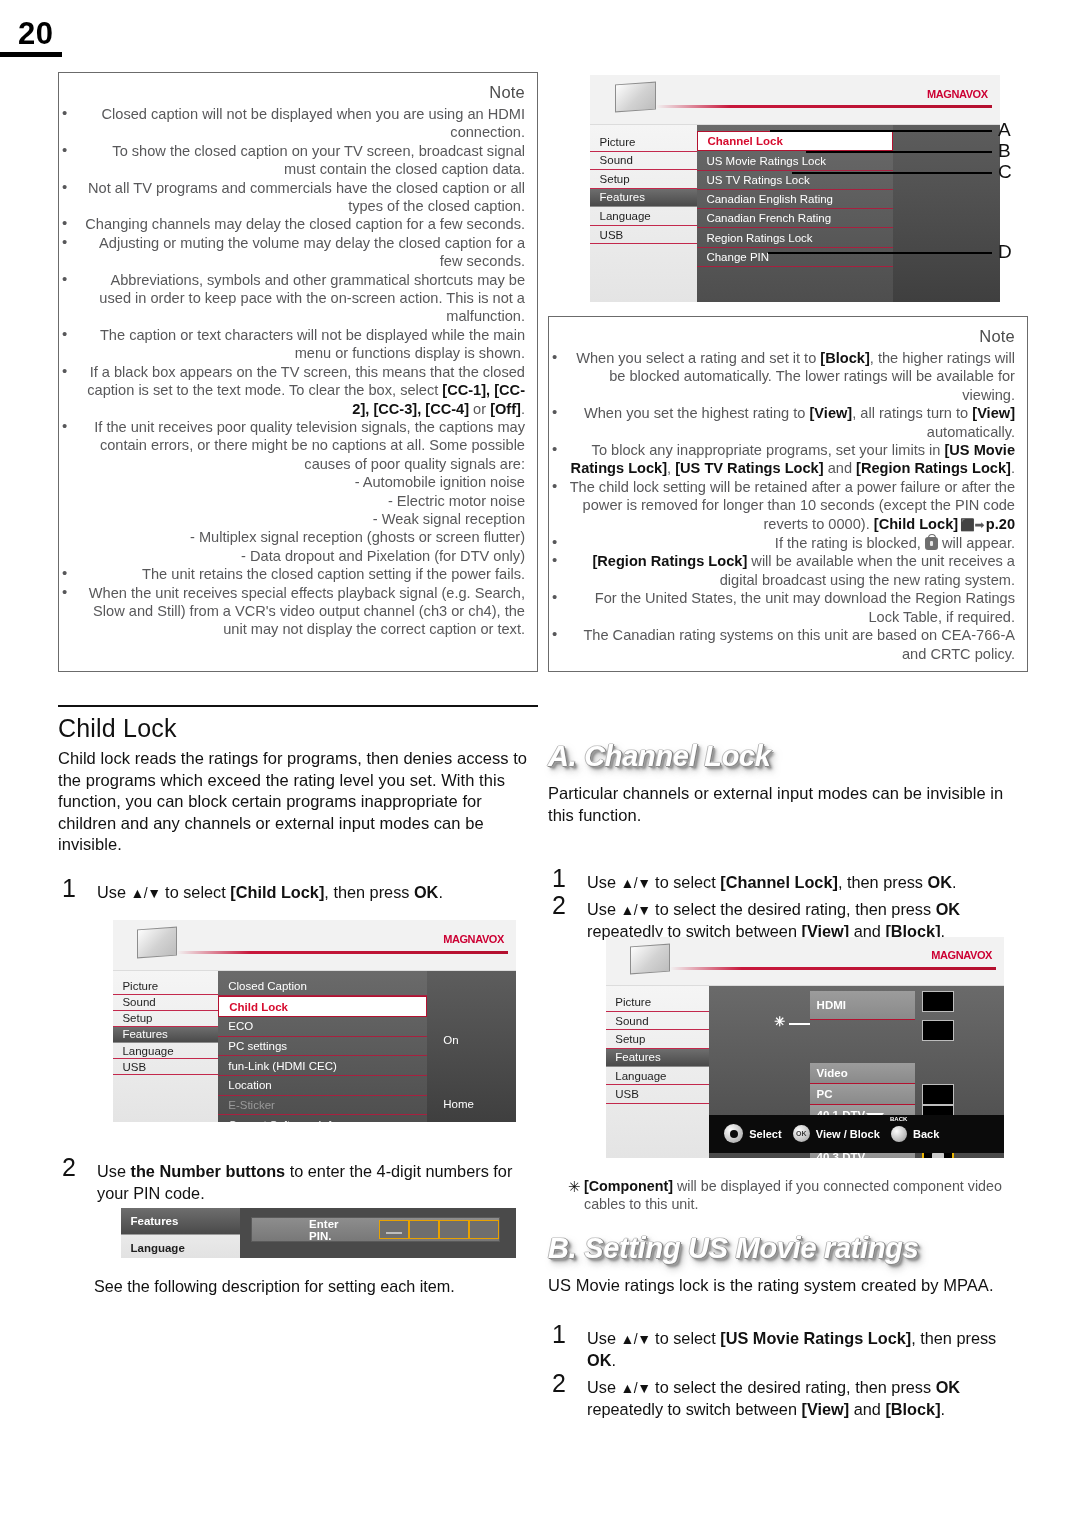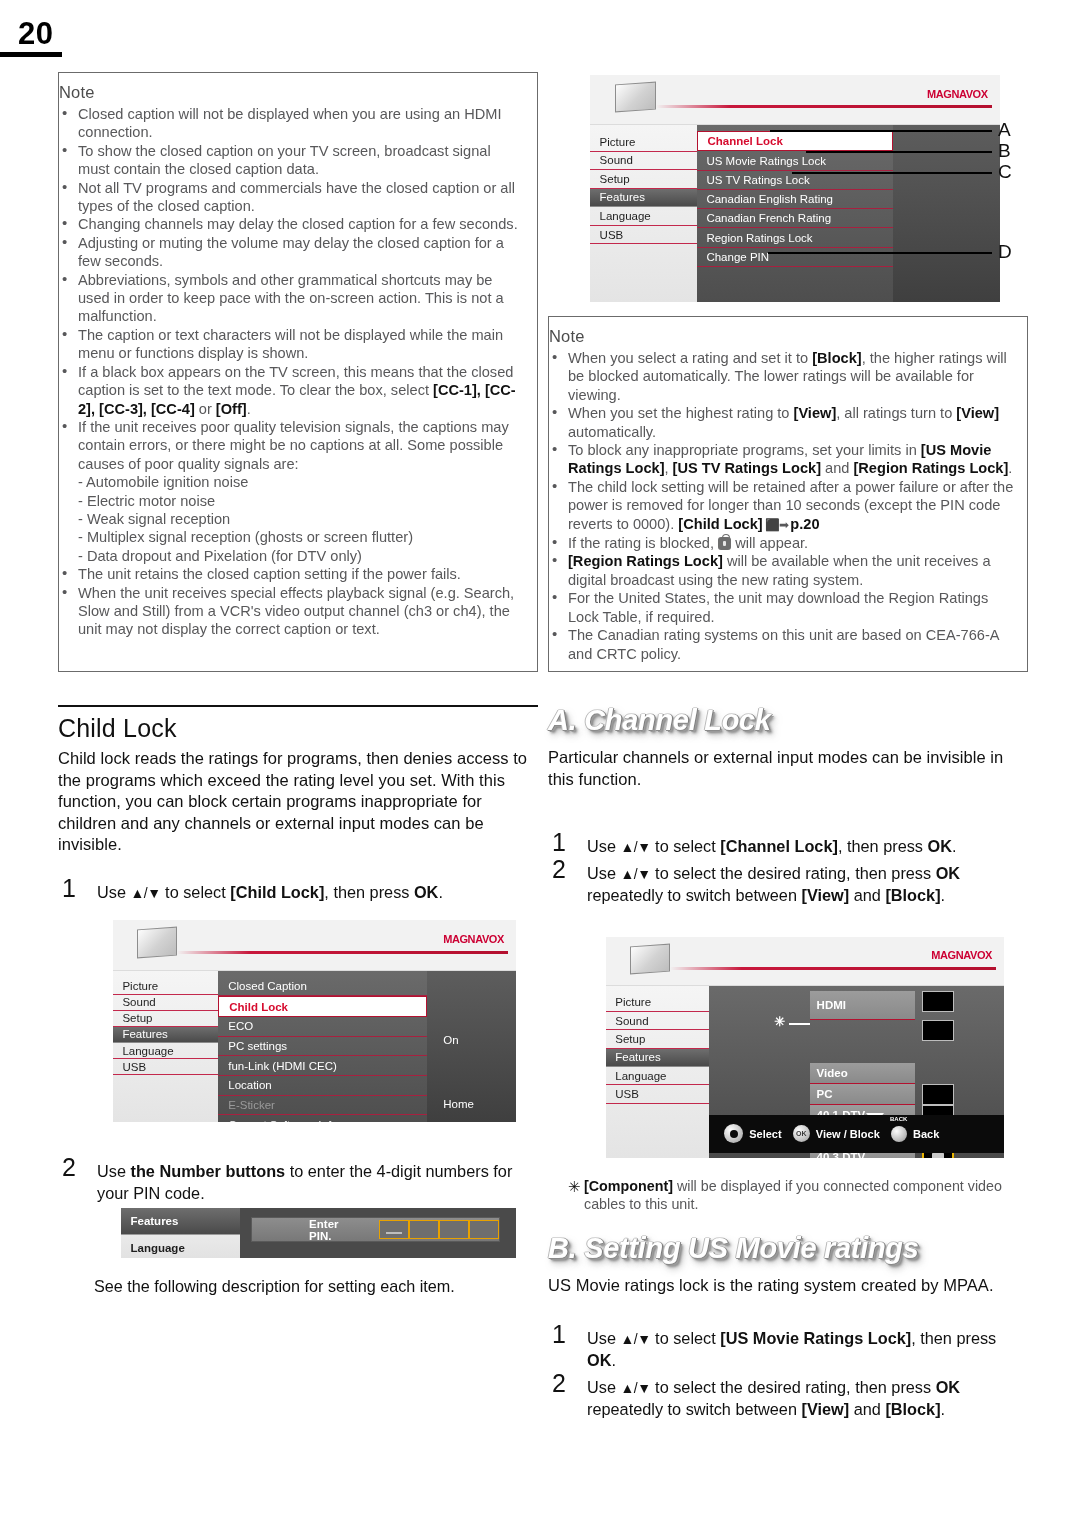--- a/index.html
+++ b/index.html
@@ -25,20 +25,21 @@
 
   
   .col-left  { position: absolute; left: 58px;  top: 0; width: 480px; }
   .col-right { position: absolute; left: 548px; top: 0; width: 480px; }
 
   
   .notebox {
     border: 1.5px solid #6b6b6b;
     padding: 10px 12px 12px 0;
     background: #fff;
+    text-align: right;
   }
   .notebox .note-title {
     font-size: 16.5px; color: #4d4d4d; margin-bottom: 3px;
     font-weight: 400; letter-spacing: .2px;
   }
   .notebox ul { list-style: none; }
   .notebox li {
     position: relative; padding-left: 19px;
     font-size: 14.6px; line-height: 18.4px; color: #58585a;
     margin-bottom: 0px;
@@ -403,21 +404,21 @@
         <li><span>When you set the highest rating to </span><b>[View]</b><span>, all ratings turn to </span><b>[View]</b><span> automatically.</span></li>
         <li><span>To block any inappropriate programs, set your limits in </span><b>[US Movie Ratings Lock]</b><span>, </span><b>[US TV Ratings Lock]</b><span> and </span><b>[Region Ratings Lock]</b><span>.</span></li>
         <li><span>The child lock setting will be retained after a power failure or after the power is removed for longer than 10 seconds (except the PIN code reverts to 0000). </span><b>[Child Lock]</b><span style="letter-spacing:-1px;font-size:12px;">&nbsp;⬛➡&nbsp;</span><b>p.20</b></li>
         <li><span>If the rating is blocked, </span><span class="lockglyph"></span><span> will appear.</span></li>
         <li><b>[Region Ratings Lock]</b><span> will be available when the unit receives a digital broadcast using the new rating system.</span></li>
         <li>For the United States, the unit may download the Region Ratings Lock Table, if required.</li>
         <li>The Canadian rating systems on this unit are based on CEA-766-A and CRTC policy.</li>
       </ul>
     </div>
 
-    <div style="position:absolute; left:0; top:704px; width:480px;">
+    <div style="position:absolute; left:0; top:740px; width:480px;">
       <div class="h-emboss">A. Channel Lock</div>
       <div class="body-copy">Particular channels or external input modes can be invisible in this function.</div>
       <div class="step" style="margin-top:46px;">
         <span class="num">1</span><span>Use </span><span class="arrows">▲/▼</span><span> to select </span><b>[Channel Lock]</b><span>, then press </span><b>OK</b><span>.</span>
       </div>
       <div class="step" style="margin-top:4px;">
         <span class="num">2</span><span>Use </span><span class="arrows">▲/▼</span><span> to select the desired rating, then press </span><b>OK</b><span> repeatedly to switch between </span><b>[View]</b><span> and </span><b>[Block]</b><span>.</span>
       </div>
     </div>
 

